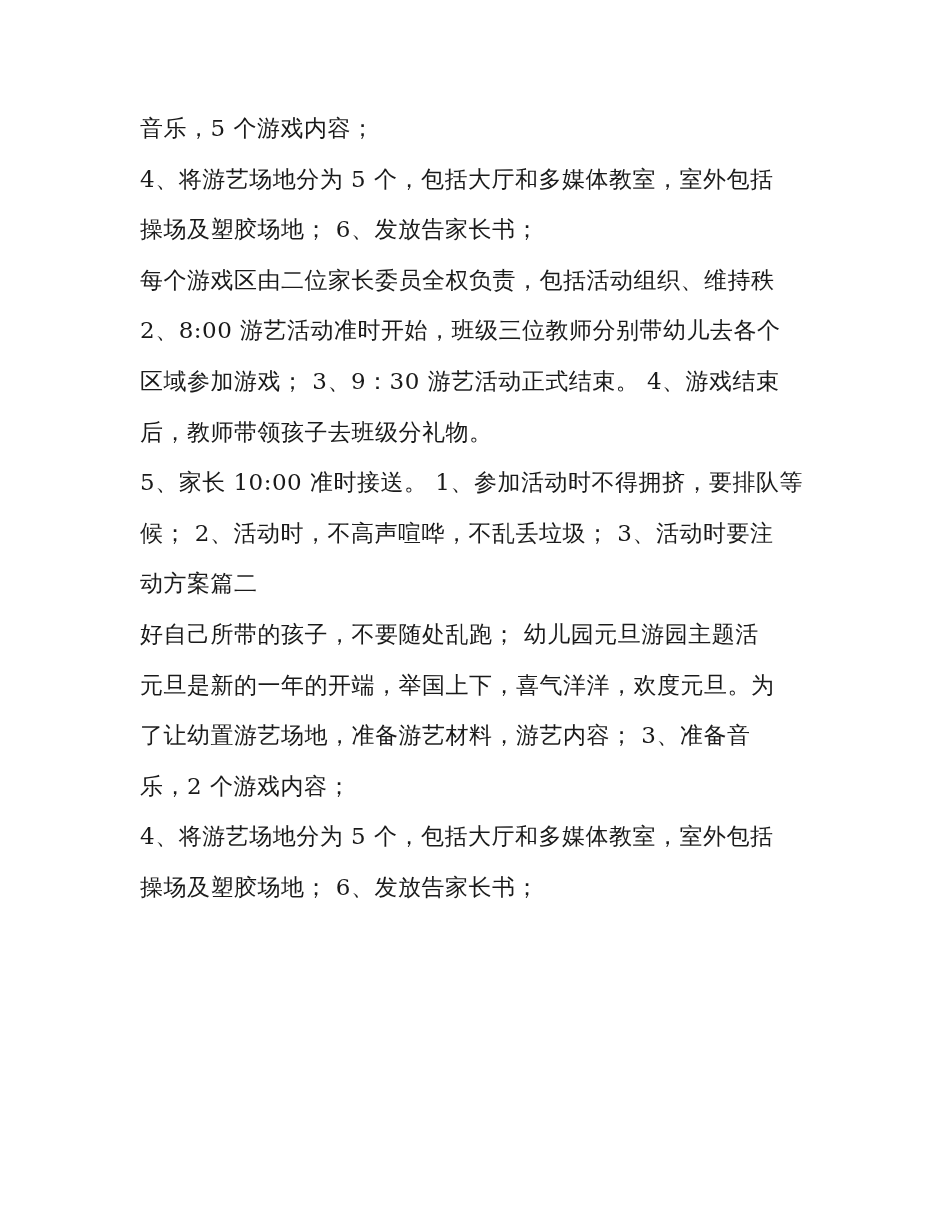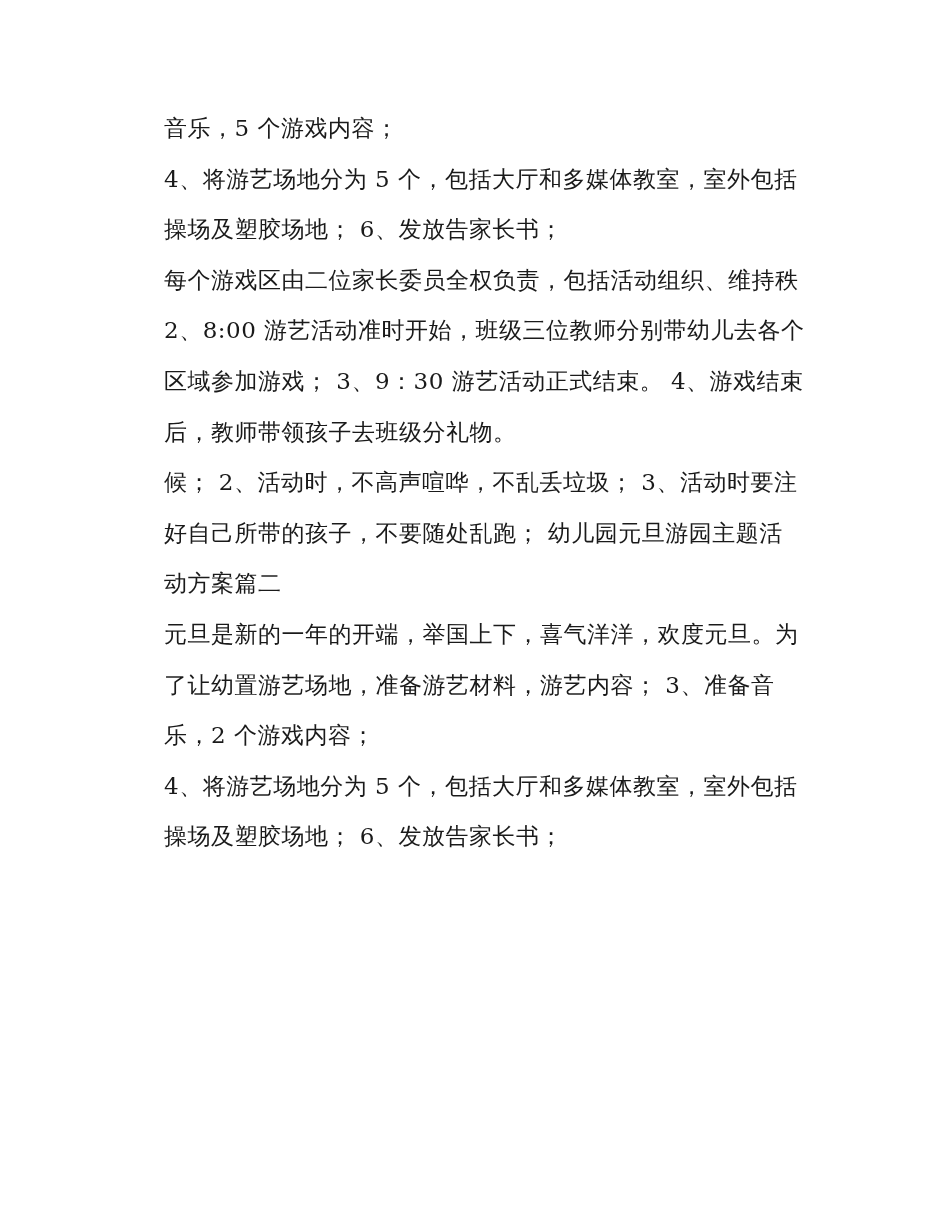--- a/index.html
+++ b/index.html
@@ -14,41 +14,41 @@
       overflow: hidden;
     }
     .page {
       position: absolute;
       left: 140px;
       top: 108px;
       width: 690px;
       font-family: "DejaVu Serif", "Liberation Serif", serif;
       font-size: 23px;
       color: #1a1a1a;
-      margin-left: 24px;
     }
     .line {
       height: 50.6px;
       line-height: 40px;
       white-space: nowrap;
       letter-spacing: 0.5px;
     }
   </style>
 </head>
 <body>
 
 <div class="page">
   <div class="line">音乐，5 个游戏内容；</div>
   <div class="line">4、将游艺场地分为 5 个，包括大厅和多媒体教室，室外包括</div>
   <div class="line">操场及塑胶场地； 6、发放告家长书；</div>
   <div class="line">每个游戏区由二位家长委员全权负责，包括活动组织、维持秩</div>
   <div class="line">2、8:00 游艺活动准时开始，班级三位教师分别带幼儿去各个</div>
   <div class="line">区域参加游戏； 3、9：30 游艺活动正式结束。 4、游戏结束</div>
   <div class="line">后，教师带领孩子去班级分礼物。</div>
+  <div class="line">5、家长 10:00 准时接送。 1、参加活动时不得拥挤，要排队等</div>
   <div class="line">候； 2、活动时，不高声喧哗，不乱丢垃圾； 3、活动时要注</div>
+  <div class="line">动方案篇二</div>
   <div class="line">好自己所带的孩子，不要随处乱跑； 幼儿园元旦游园主题活</div>
-  <div class="line">动方案篇二</div>
   <div class="line">元旦是新的一年的开端，举国上下，喜气洋洋，欢度元旦。为</div>
   <div class="line">了让幼置游艺场地，准备游艺材料，游艺内容； 3、准备音</div>
   <div class="line">乐，2 个游戏内容；</div>
   <div class="line">4、将游艺场地分为 5 个，包括大厅和多媒体教室，室外包括</div>
   <div class="line">操场及塑胶场地； 6、发放告家长书；</div>
 </div>
 
 </body></html>

